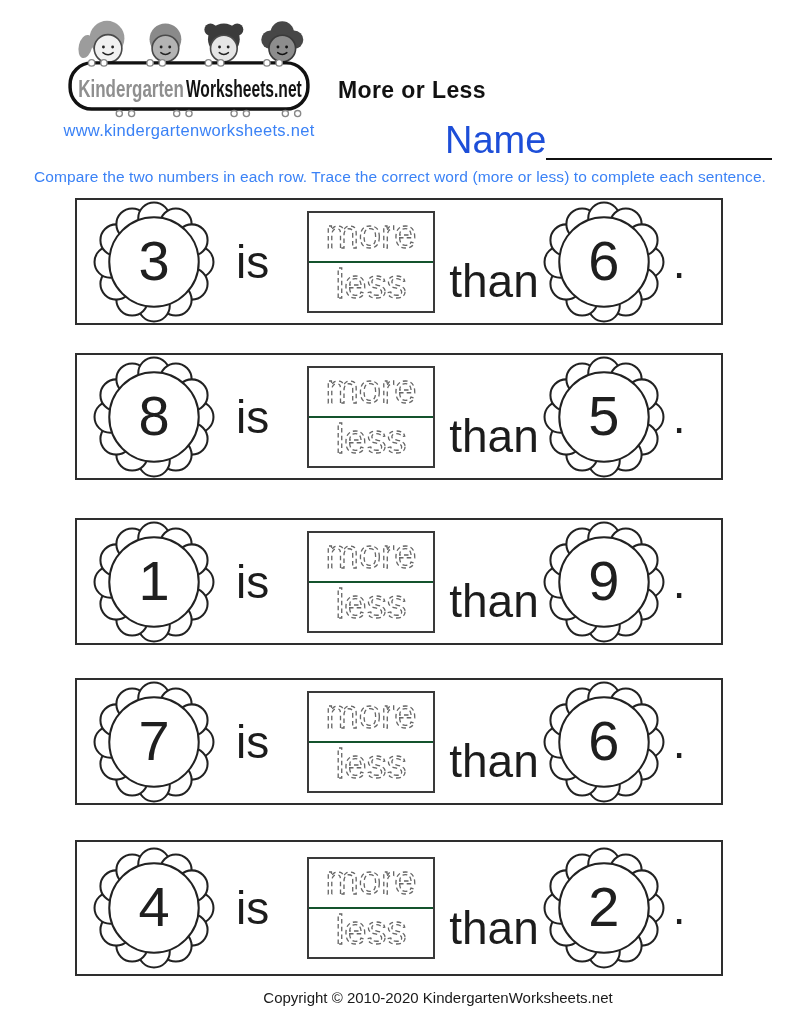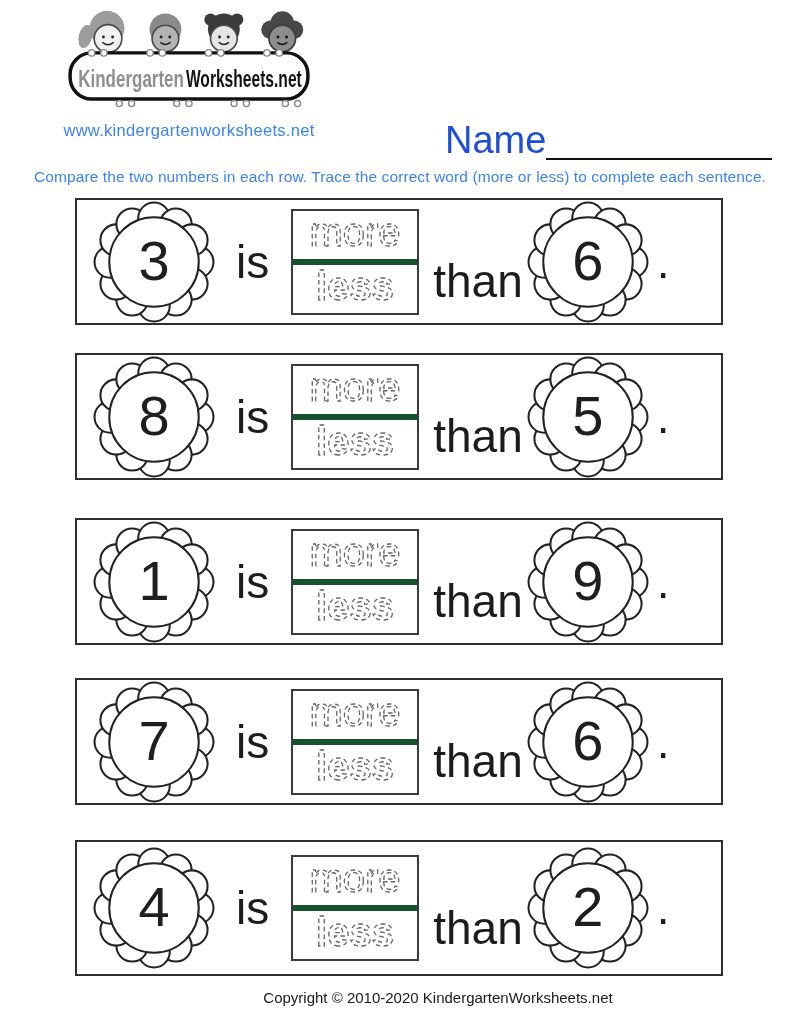--- a/index.html
+++ b/index.html
@@ -2,21 +2,21 @@
 <html><head>
 <meta charset="utf-8">
 <style>
   html,body{margin:0;padding:0;background:#e8e8e8;}
   .sheet{
     position:relative;width:800px;height:1035px;margin:0 auto;
     background:#ffffff;color:#1a1a1a;
     font-family:"Liberation Sans",sans-serif;overflow:hidden;
   }
   
-  .logo{position:absolute;left:66px;top:6px;width:246px;height:104px;}
+  .logo{position:absolute;left:66px;top:16px;width:246px;height:104px;}
   .logo svg{display:block;width:100%;height:100%;}
   .logo-url{
     position:absolute;left:48px;top:121px;width:282px;text-align:center;
     font-size:16.5px;letter-spacing:.3px;color:#3b82f6;
   }
   .title{
     position:absolute;left:337px;top:29px;
     font-size:31px;font-weight:400;letter-spacing:.5px;color:#111;white-space:nowrap;
   }
   .subtitle{
@@ -47,23 +47,23 @@
   .flower{position:relative;width:122px;height:122px;flex:0 0 auto;margin-left:16px;}
   .flower svg{position:absolute;left:0;top:0;width:100%;height:100%;}
   .flower .num{
     position:absolute;left:0;top:0;right:0;bottom:0;
     display:flex;align-items:center;justify-content:center;
     font-size:56px;line-height:1;color:#1f1f1f;padding-bottom:2px;
   }
   .word{font-size:46px;line-height:1;color:#1c1c1c;white-space:nowrap;}
   .word.is{margin-left:21px;}
   .word.than{margin-left:14px;margin-top:39px;}
-  .trace-box{margin-left:22px;flex:0 0 auto;border:2px solid #3a3a3a;background:#fff;}
+  .trace-box{margin-left:38px;flex:0 0 auto;border:2px solid #3a3a3a;background:#fff;}
   .trace-cell{display:block;width:124px;height:48px;}
-  .trace-cell + .trace-cell{border-top:6px solid #14532d;font-weight:bold;}
+  .trace-cell + .trace-cell{border-top:2px solid #14532d;}
   .trace-cell svg{display:block;width:124px;height:48px;}
   .trace-text{
     font-family:"Liberation Sans",sans-serif;font-size:40px;
     fill:none;stroke:#666666;stroke-width:1.3;stroke-dasharray:4.5 3.2;
   }
   .flower.right{margin-left:4px;}
   .period{font-size:46px;line-height:1;margin-left:8px;color:#1c1c1c;}
   
   .footer{
     position:absolute;left:0;top:987px;width:100%;text-align:center;
@@ -129,20 +129,21 @@
           <circle cx="176" cy="94.5" r="3"></circle>
         <circle cx="214" cy="94.5" r="3"></circle>
           <circle cx="226" cy="94.5" r="3"></circle>
       </g>
       <text x="12" y="78" font-size="23" font-weight="bold" fill="#8f8f8f" textLength="103" lengthAdjust="spacingAndGlyphs">Kindergarten</text>
       <text x="117" y="78" font-size="23" font-weight="bold" fill="#121212" textLength="113" lengthAdjust="spacingAndGlyphs">Worksheets.net</text>
     </svg>
   </div>
   <div class="logo-url">www.kindergartenworksheets.net</div>
 
+  <div class="subtitle">More or Less</div>
 
   <div class="name-line"><span>Name</span><span class="name-underline"></span></div>
 
   <div class="instructions">Compare the two numbers in each row. Trace the correct word (more or less) to complete each sentence.</div>
 
   <div class="rows">
   <div class="row">
     <div class="flower left">
       <svg viewBox="0 0 120 120">
         <g fill="#ffffff" stroke="#222" stroke-width="2">

